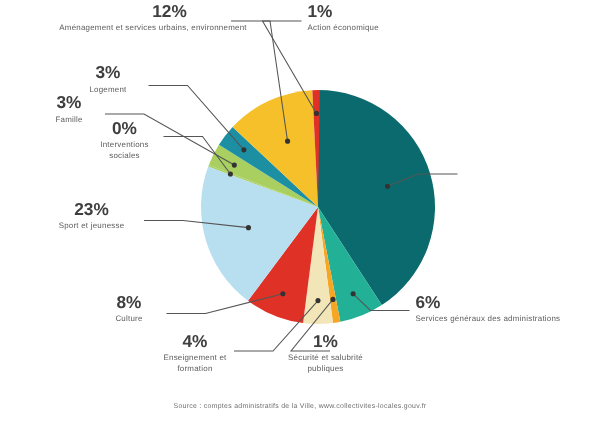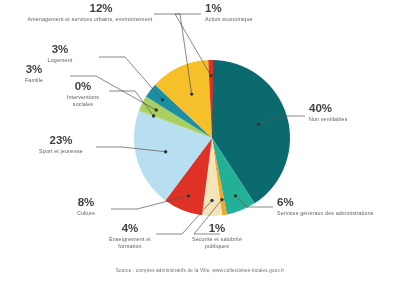--- a/index.html
+++ b/index.html
@@ -32,21 +32,21 @@
     color: #3f3f3f;
     letter-spacing: 0px;
     white-space: nowrap;
   }
   .lbl-text {
     font-size: 5.3px;
     color: #5c5c5c;
     letter-spacing: 0.15px;
     line-height: 1.45;
   }
-  .al-right { text-align: right; }
+  .al-right { text-align: right; margin-left: 12px; }
   .al-left  { text-align: left; }
   .al-center{ text-align: center; }
 
   #source-note {
     position: absolute;
     left: 0; right: 0;
     top: 268px;
     text-align: center;
     font-size: 4.6px;
     color: #6e6e6e;
@@ -143,19 +143,15 @@
   <div class="label" style="left:186px; top:222px; width:62px;">
     <div class="pct al-center">1%</div>
     <div class="lbl-text al-center">Sécurité et salubrité publiques</div>
   </div>
 
   <div class="label al-left" style="left:277px; top:196px; width:98px;">
     <div class="pct">6%</div>
     <div class="lbl-text">Services généraux des administrations</div>
   </div>
 
-  <div class="label al-left" style="left:309px; top:102px; width:80px;">
-    <div class="pct">40%</div>
-    <div class="lbl-text">Non ventilables</div>
-  </div>
 
   <div id="source-note">Source : comptes administratifs de la Ville, www.collectivites-locales.gouv.fr</div>
 </div>
 
 </body></html>

